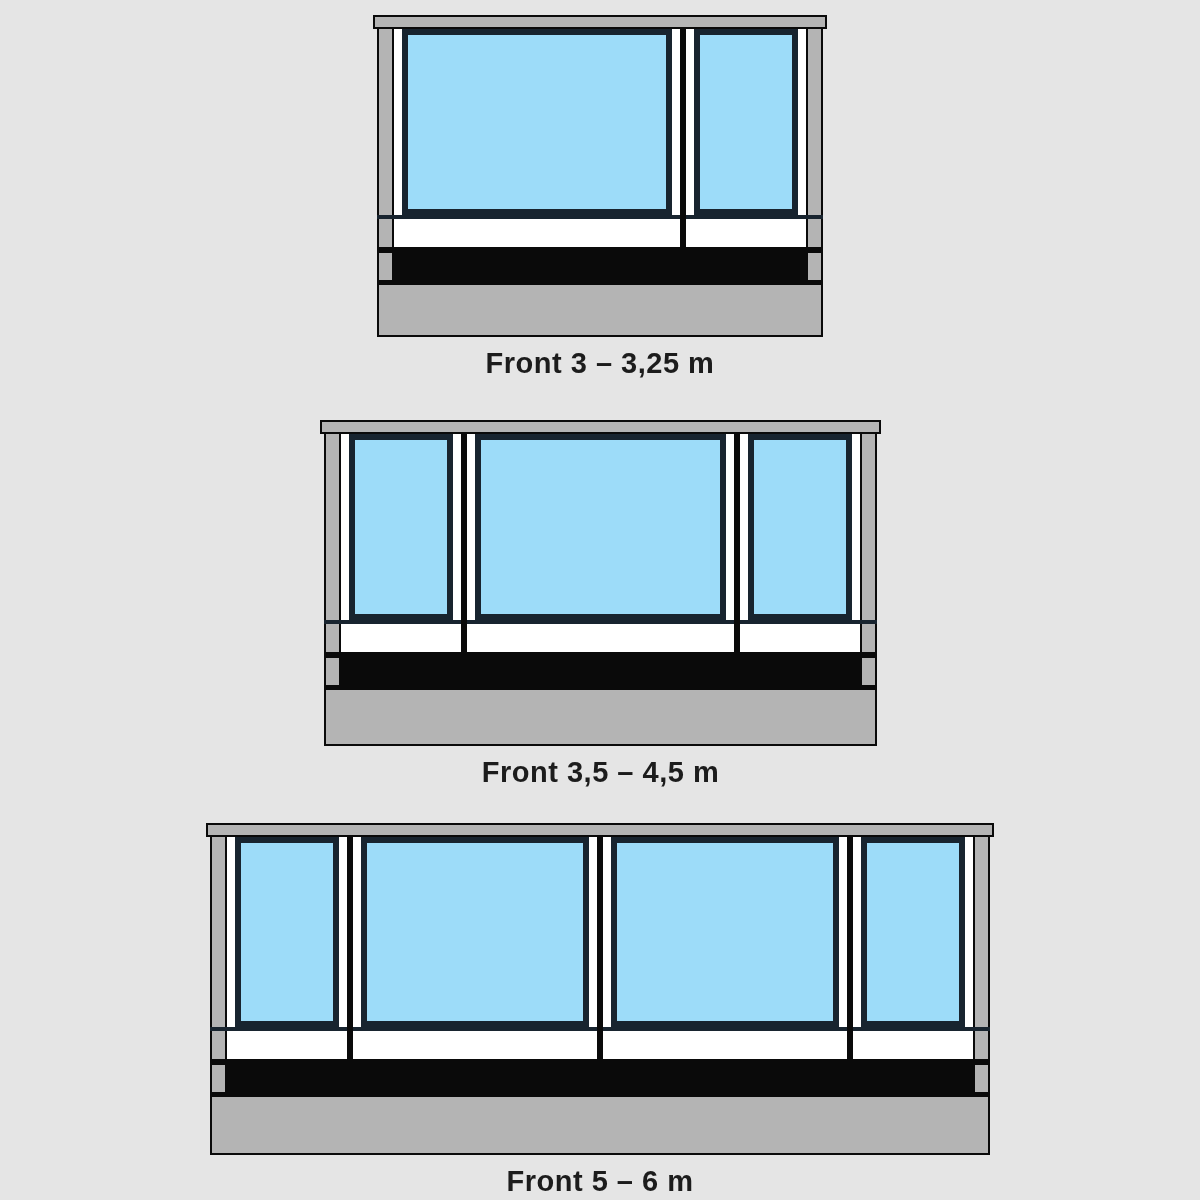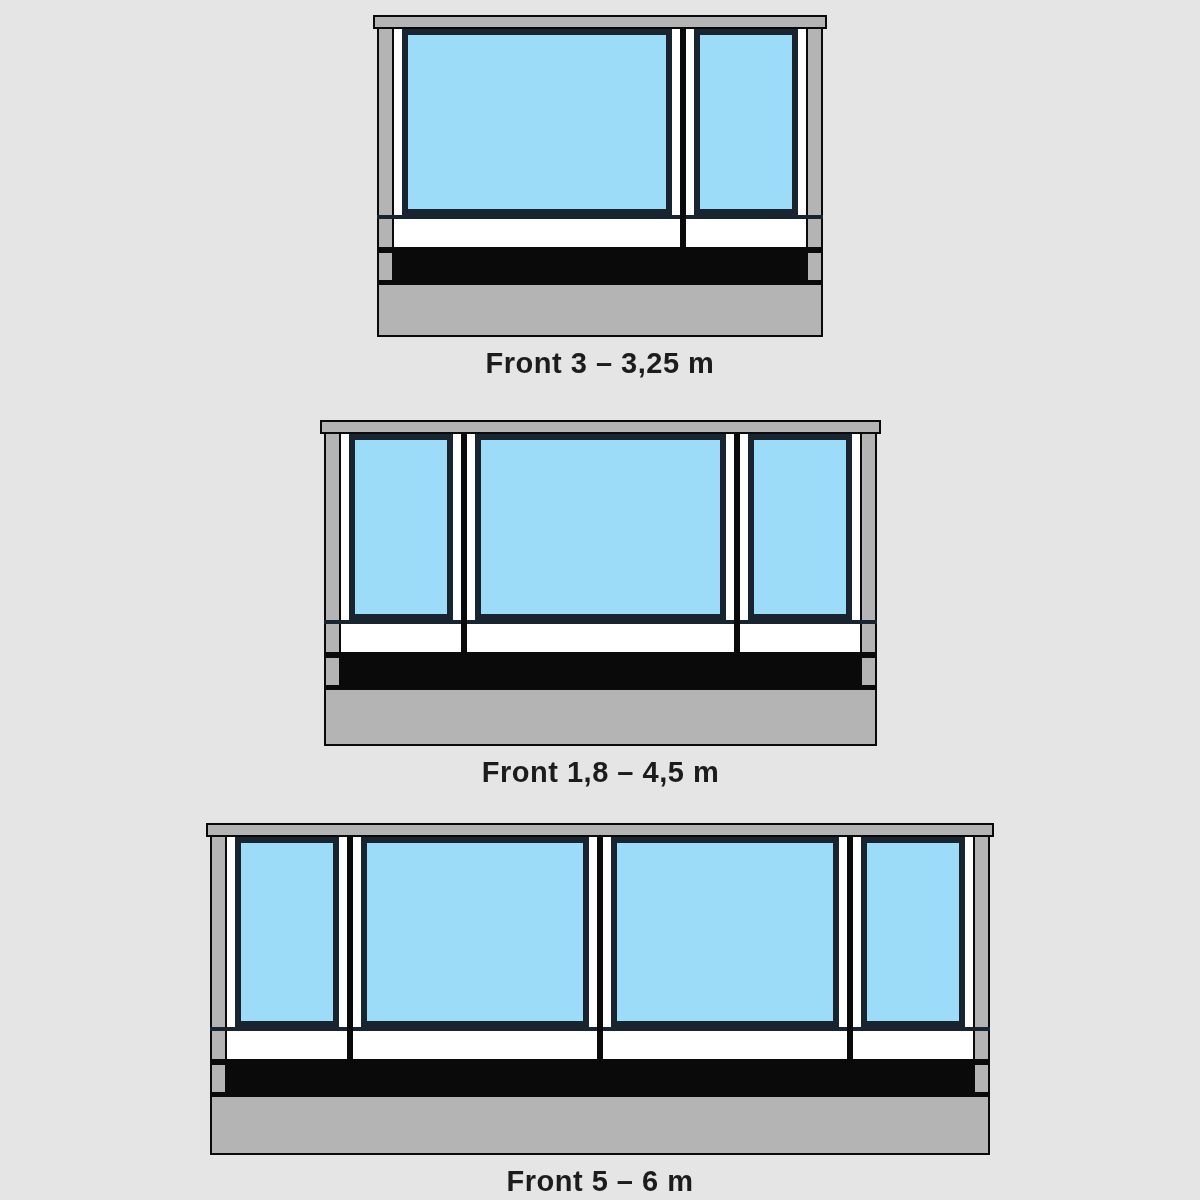--- a/index.html
+++ b/index.html
@@ -186,21 +186,21 @@
           <div class="wb-fill"></div>
           <div class="wb-post"></div>
         </div>
       <div class="black-band">
           <div class="bb-notch"></div>
           <div class="bb-fill"></div>
           <div class="bb-notch"></div>
         </div>
       <div class="base"></div>
     </div>
-    <div class="panel-label">Front 1,8 – 4,5 m</div>
+    <div class="panel-label">Front 3,5 – 4,5 m</div>
   </div>
 
   <div class="panel p3" style="left:210px;top:823px;width:780px;">
     <div class="topbar"></div>
     <div class="pbody">
       <div class="win-row">
           <div class="post"></div>
           <div class="strip"></div>
           <div class="window small"></div>
           <div class="mullion">

